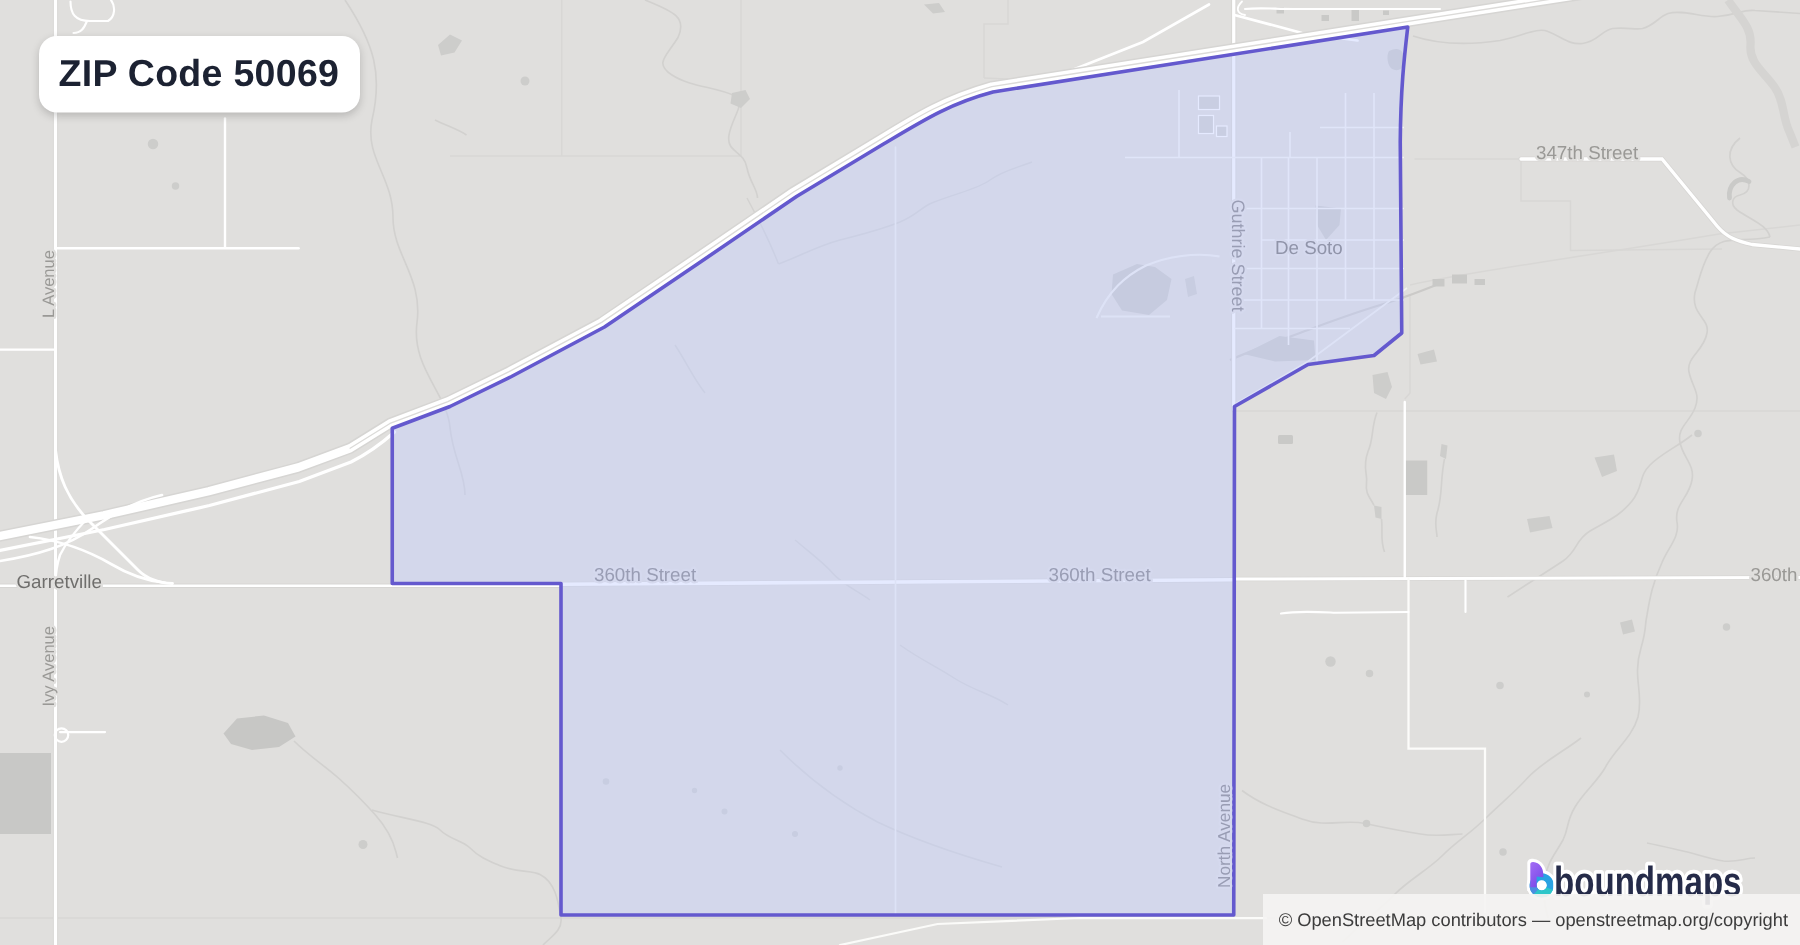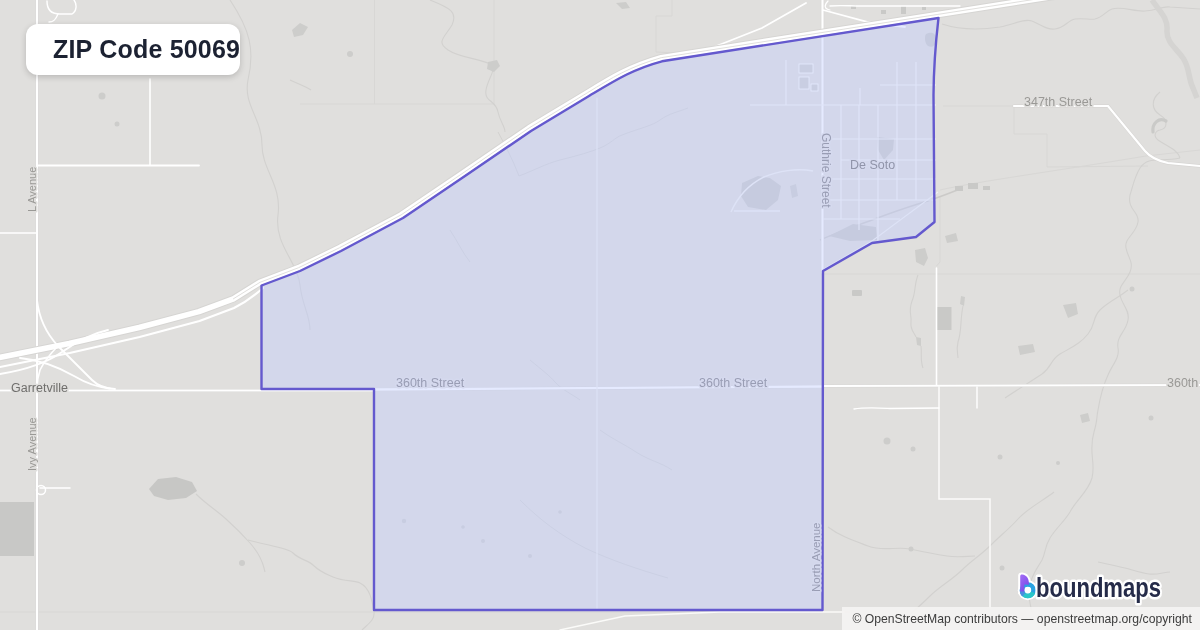--- a/index.html
+++ b/index.html
@@ -1,22 +1,22 @@
 <!DOCTYPE html>
 <html><head>
 <meta charset="utf-8">
 <style>
 html,body{margin:0;padding:0;}
 *{box-sizing:border-box;}
 body{width:1200px;height:630px;overflow:hidden;font-family:"Liberation Sans",sans-serif;}
 #map{position:relative;width:1200px;height:630px;background:#e0dfdd;}
 #badge{position:absolute;left:26px;top:24px;width:214px;height:51px;background:#fff;border-radius:12px;
- box-shadow:0 2px 6px rgba(0,0,0,0.18);display:flex;align-items:center;padding-left:27px;}
+ box-shadow:0 2px 6px rgba(0,0,0,0.18);display:flex;align-items:center;padding-left:13px;}
 #badge span{font-size:25px;font-weight:700;color:#1c2232;letter-spacing:0.2px;white-space:nowrap;}
-#attrib{position:absolute;right:0;bottom:0;height:23px;background:rgba(244,243,242,0.92);
+#attrib{position:absolute;right:0;bottom:0;height:34px;background:rgba(244,243,242,0.92);
  display:flex;align-items:center;padding:0 8px 0 10px;}
 #attrib span{font-size:12.2px;color:#3c3c3c;white-space:nowrap;}
 svg{position:absolute;left:0;top:0;}
 text{font-family:"Liberation Sans",sans-serif;}
 </style>
 </head>
 <body>
 <div id="map">
 <svg width="1200" height="630" viewBox="0 0 1200 630">
 <defs>

